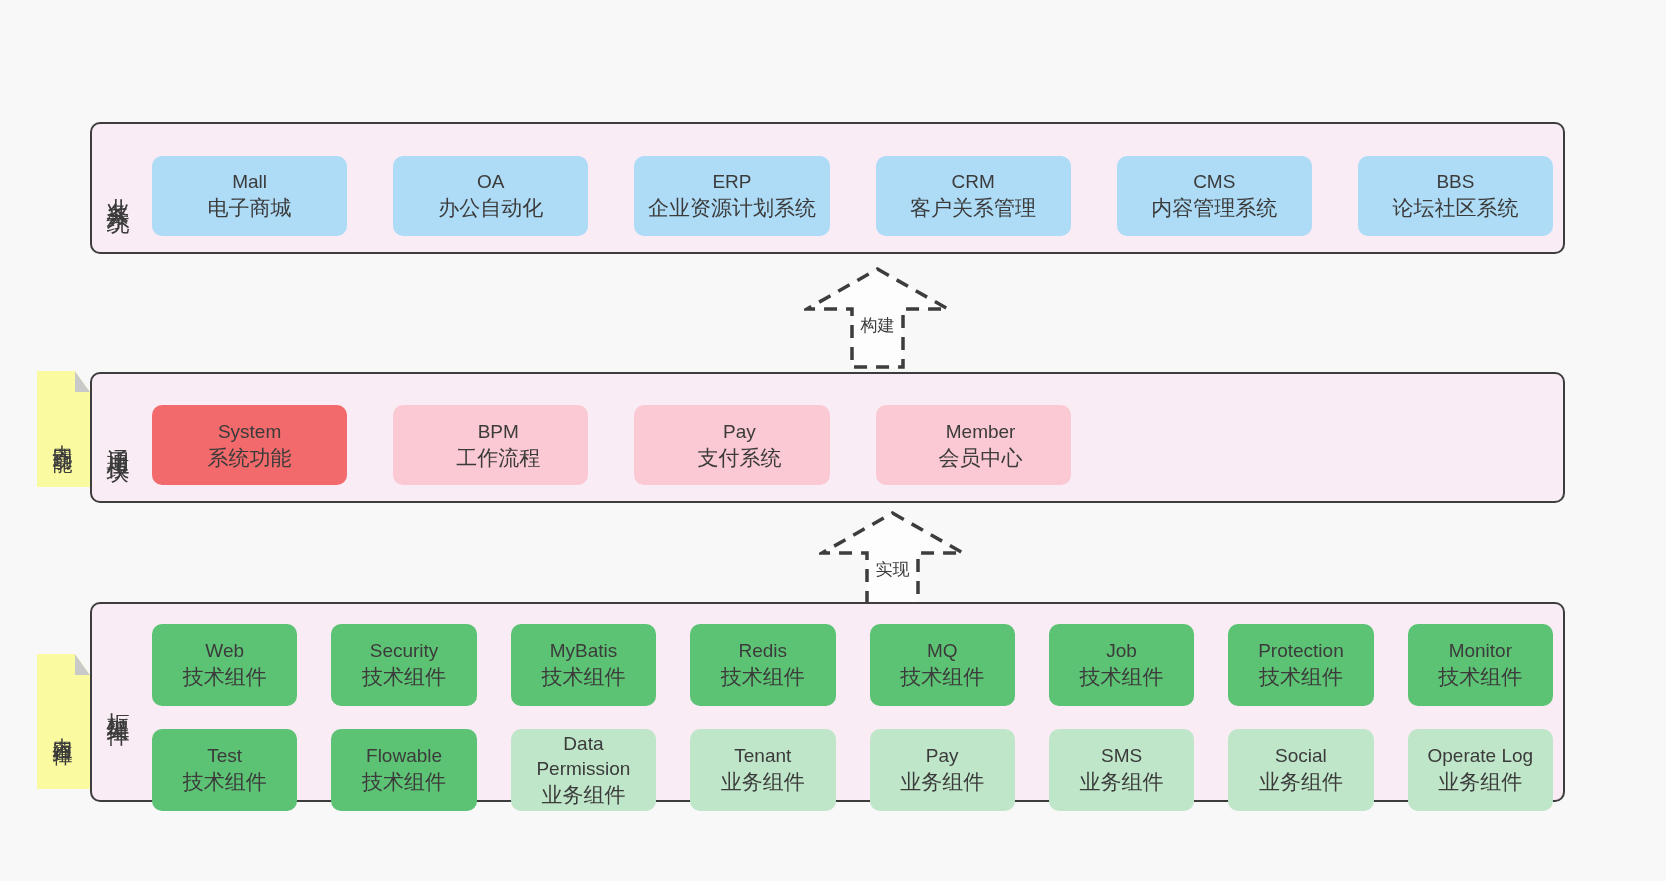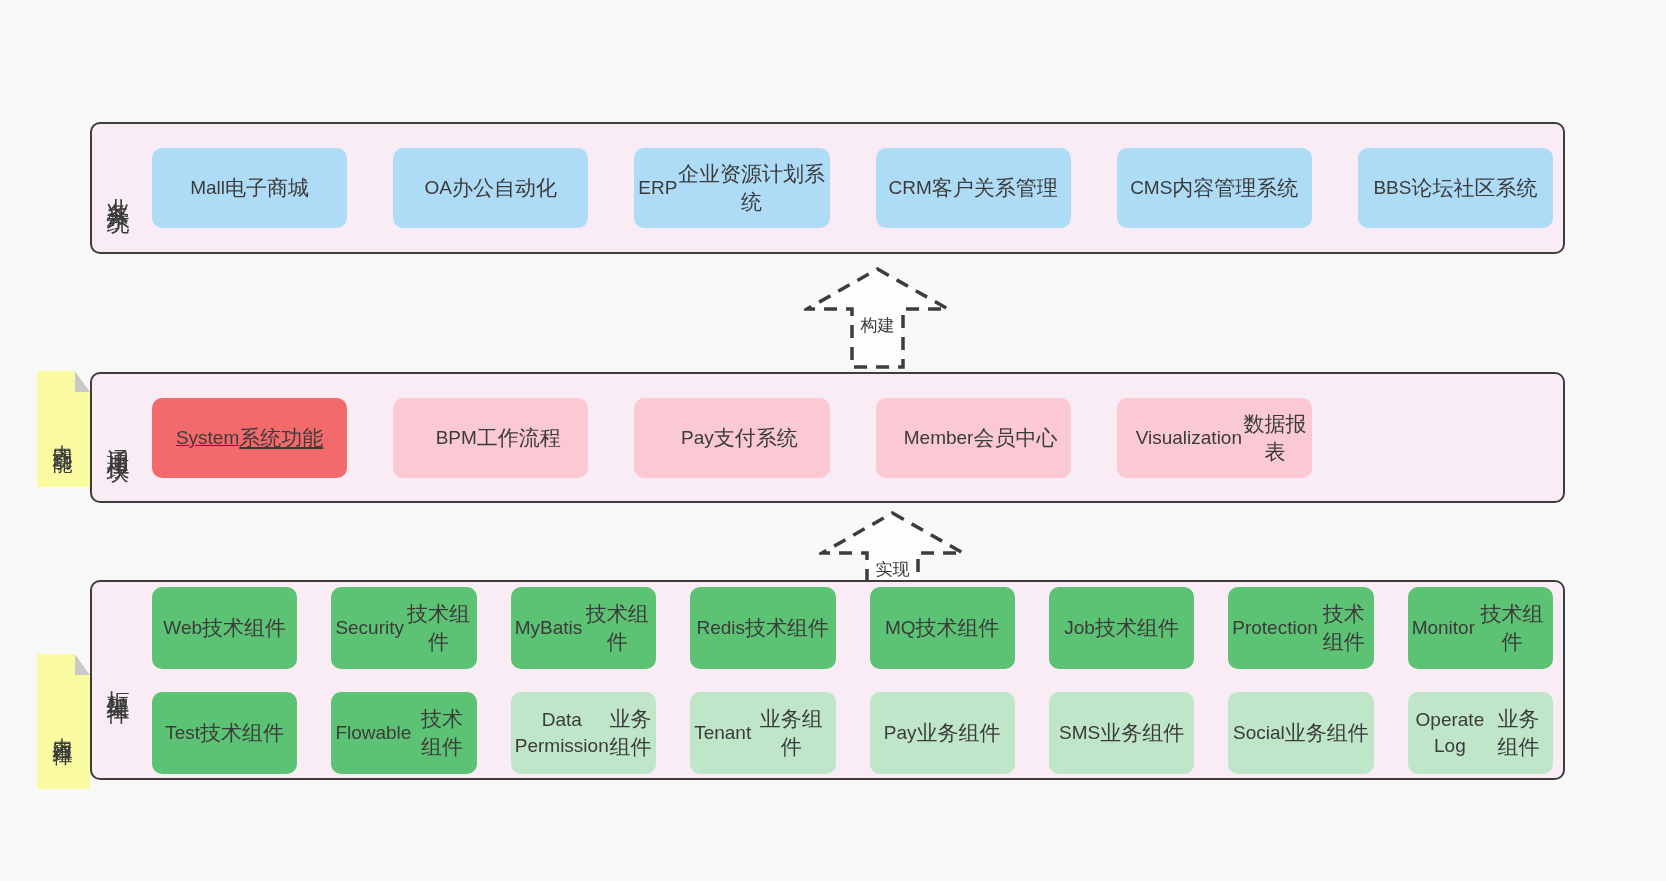--- a/index.html
+++ b/index.html
@@ -19,21 +19,21 @@
   .layer{
     position:absolute;left:90px;width:1475px;
     background:var(--layer-bg);
     border:2px solid var(--border);
     border-radius:10px;
     display:flex;
     z-index:2;
   }
   #layer-business{top:122px;height:132px;}
   #layer-modules{top:372px;height:131px;}
-  #layer-components{top:580px;height:200px;}
+  #layer-components{top:602px;height:200px;}
   .vlabel{
     flex:0 0 54px;
     writing-mode:vertical-rl;
     text-orientation:upright;
     display:flex;align-items:center;justify-content:center;
     font-size:23px;letter-spacing:4px;color:var(--text);
   }
   .layer-content{
     flex:1;
     display:grid;
@@ -42,30 +42,31 @@
     align-content:center;
     padding:0 10px 0 6px;
   }
   .grid8{
     grid-template-columns:repeat(8,1fr);
     grid-auto-rows:82px;
     column-gap:34px;row-gap:23px;
   }
   .box{
     height:80px;border-radius:10px;
-    display:flex;flex-direction:row;
+    display:flex;flex-direction:column;
     align-items:center;justify-content:center;
     text-align:center;line-height:1.32;
     padding:2px 4px;
+    margin-top:15px;
   }
   .grid8 .box{height:82px;}
   .bn{font-size:19px;}
   .bd{font-size:21px;}
   .b-blue{background:var(--blue);}
-  .b-red{background:var(--red);text-decoration:underline;}
+  .b-red{background:var(--red);}
   .b-pink{background:var(--pink);padding-left:19px;}
   .b-green{background:var(--green);}
   .b-green-light{background:var(--green-light);}
   .note{
     position:absolute;left:37px;width:53px;
     background:var(--yellow);
     clip-path:polygon(0 0,calc(100% - 15px) 0,100% 21px,100% 100%,0 100%);
     display:flex;align-items:center;justify-content:center;
     z-index:1;
   }
@@ -150,24 +151,20 @@
       <span class="bd">工作流程</span>
     </div>
     <div class="box b-pink">
       <span class="bn">Pay</span>
       <span class="bd">支付系统</span>
     </div>
     <div class="box b-pink">
       <span class="bn">Member</span>
       <span class="bd">会员中心</span>
     </div>
-    <div class="box b-pink">
-      <span class="bn">Visualization</span>
-      <span class="bd">数据报表</span>
-    </div>
   </div>
 </div>
 
 <div class="arrow" id="arrow-implement">
   <svg width="147" height="108" viewBox="-3 -3 147 108">
     <path d="M70.5 1 L141 41 L96 41 L96 99 L45 99 L45 41 L0 41 Z" fill="#fdfdfd" stroke="#3d3d3d" stroke-width="3.5" stroke-dasharray="13 9"></path>
   </svg>
   <span class="alabel">实现</span>
 </div>
 

